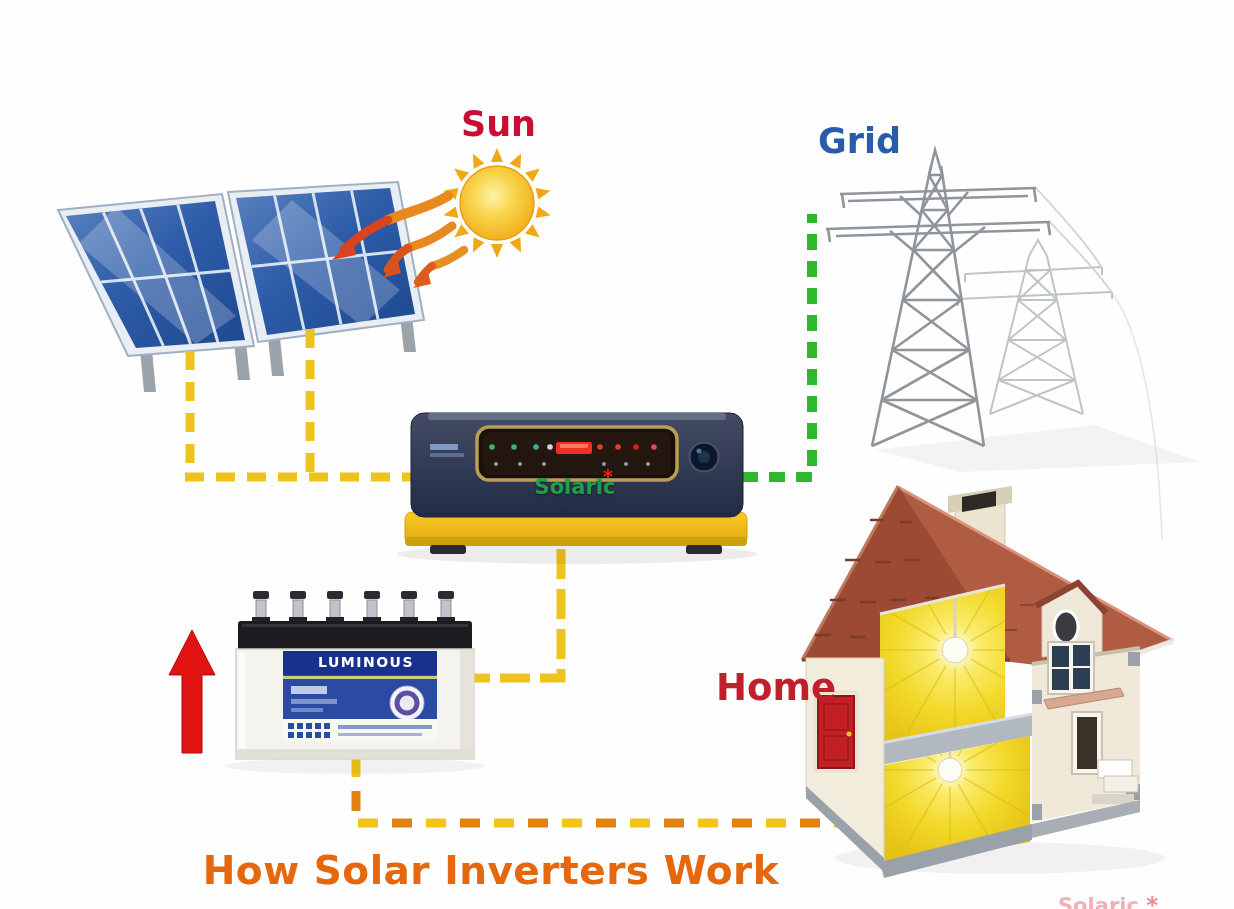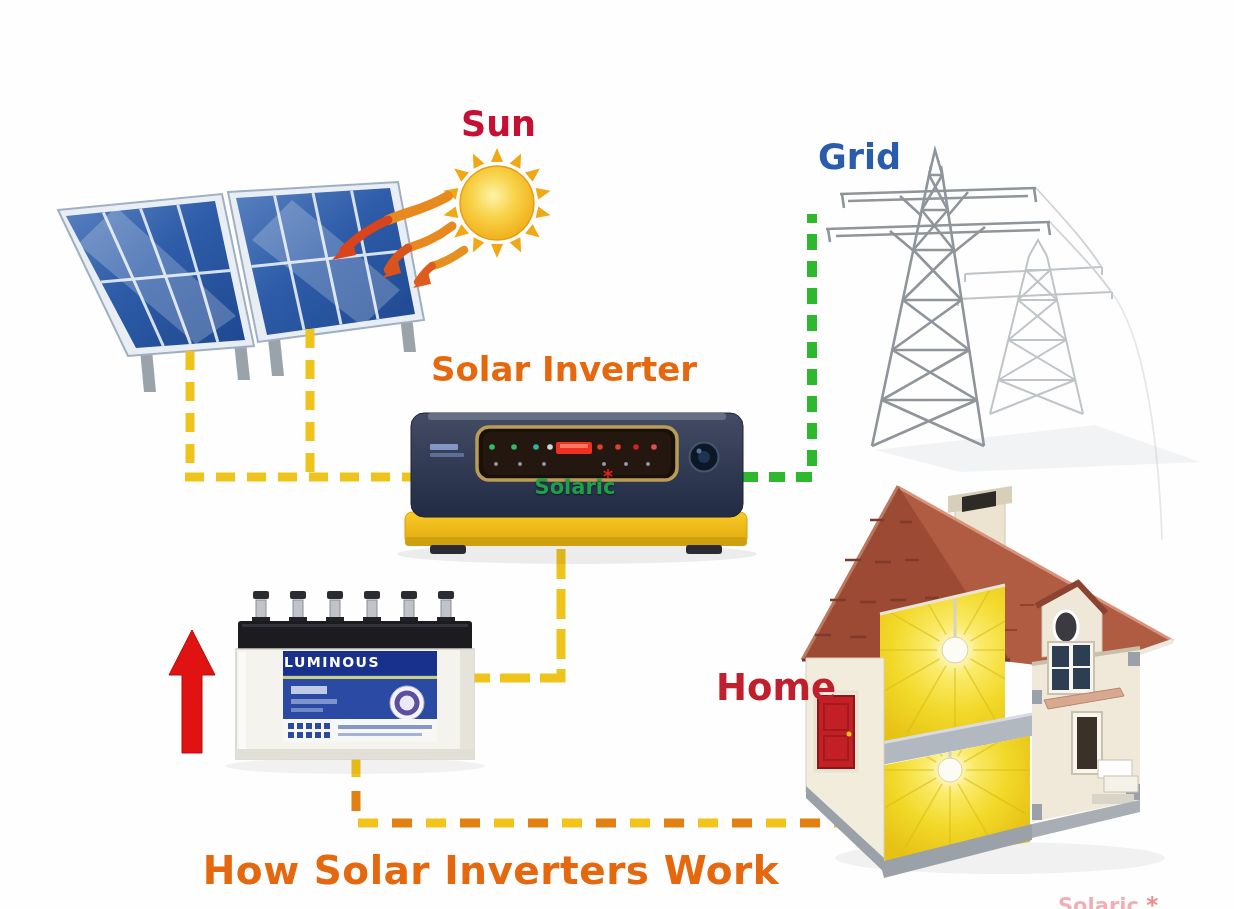--- a/index.html
+++ b/index.html
@@ -4,39 +4,39 @@
 <style>
   html,body{margin:0;padding:0;background:#ffffff;}
   .stage{
     position:relative;width:1234px;height:909px;overflow:hidden;
     background:#fefefe;font-family:"DejaVu Sans",sans-serif;
   }
   .art{position:absolute;left:0;top:0;}
   .lbl{position:absolute;font-weight:bold;white-space:nowrap;}
   .lbl-solar-panels{left:54px;top:134px;font-size:34px;color:#1d4f9e;}
   .lbl-sun{left:461px;top:104px;font-size:35px;color:#c70f33;}
-  .lbl-grid{left:818px;top:121px;font-size:35px;color:#2a5cad;margin-top:16px;}
+  .lbl-grid{left:818px;top:121px;font-size:35px;color:#2a5cad;}
   .lbl-solar-inverter{left:431px;top:349px;font-size:34px;color:#e5670e;}
   .lbl-battery{left:277px;top:543px;font-size:35px;color:#15388f;}
   .lbl-home{left:684px;top:666px;font-size:37px;color:#c0202c;margin-left:32px;}
   .title{
     position:absolute;left:0;top:848px;width:982px;text-align:center;
     font-weight:bold;font-size:39px;color:#e5670e;letter-spacing:.5px;
   }
   .brand-inverter{
     position:absolute;left:505px;top:475px;width:140px;text-align:center;
     font-size:21px;font-weight:bold;color:#1f9e4b;
     text-shadow:0 1px 2px rgba(0,0,0,.55);
   }
   .brand-inverter .spark{
     position:absolute;top:-10px;right:32px;color:#e0241c;font-size:19px;
     text-shadow:none;
   }
   .brand-battery{
-    position:absolute;left:284px;top:654px;width:130px;text-align:left;
+    position:absolute;left:284px;top:654px;width:130px;text-align:right;
     font-size:14px;font-weight:bold;color:#ffffff;letter-spacing:1.5px;
   }
   .watermark{
     position:absolute;left:1058px;top:892px;font-size:21px;font-weight:bold;
     color:#e8707a;opacity:.55;white-space:nowrap;
   }
   .watermark .wm-spark{color:#e02020;font-size:23px;opacity:.95;}
 </style>
 </head>
 <body>
@@ -410,21 +410,20 @@
     </g>
   </g>
 
   <g>
     <polygon points="192,630 215,675 202,675 202,753 182,753 182,675 169,675" fill="#e01212" stroke="#b80b0b" stroke-width="1"></polygon>
   </g>
 </svg>
 
 <div class="lbl lbl-sun">Sun</div>
 <div class="lbl lbl-grid">Grid</div>
-<div class="lbl lbl-solar-inverter">Solar Inverter</div>
 <div class="lbl lbl-home">Home</div>
 
 <div class="brand-inverter">
   <span>Solaric</span>
   <span class="spark">*</span>
 </div>
 
 <div class="brand-battery">LUMINOUS</div>
 
 <div class="title">How Solar Inverters Work</div>

